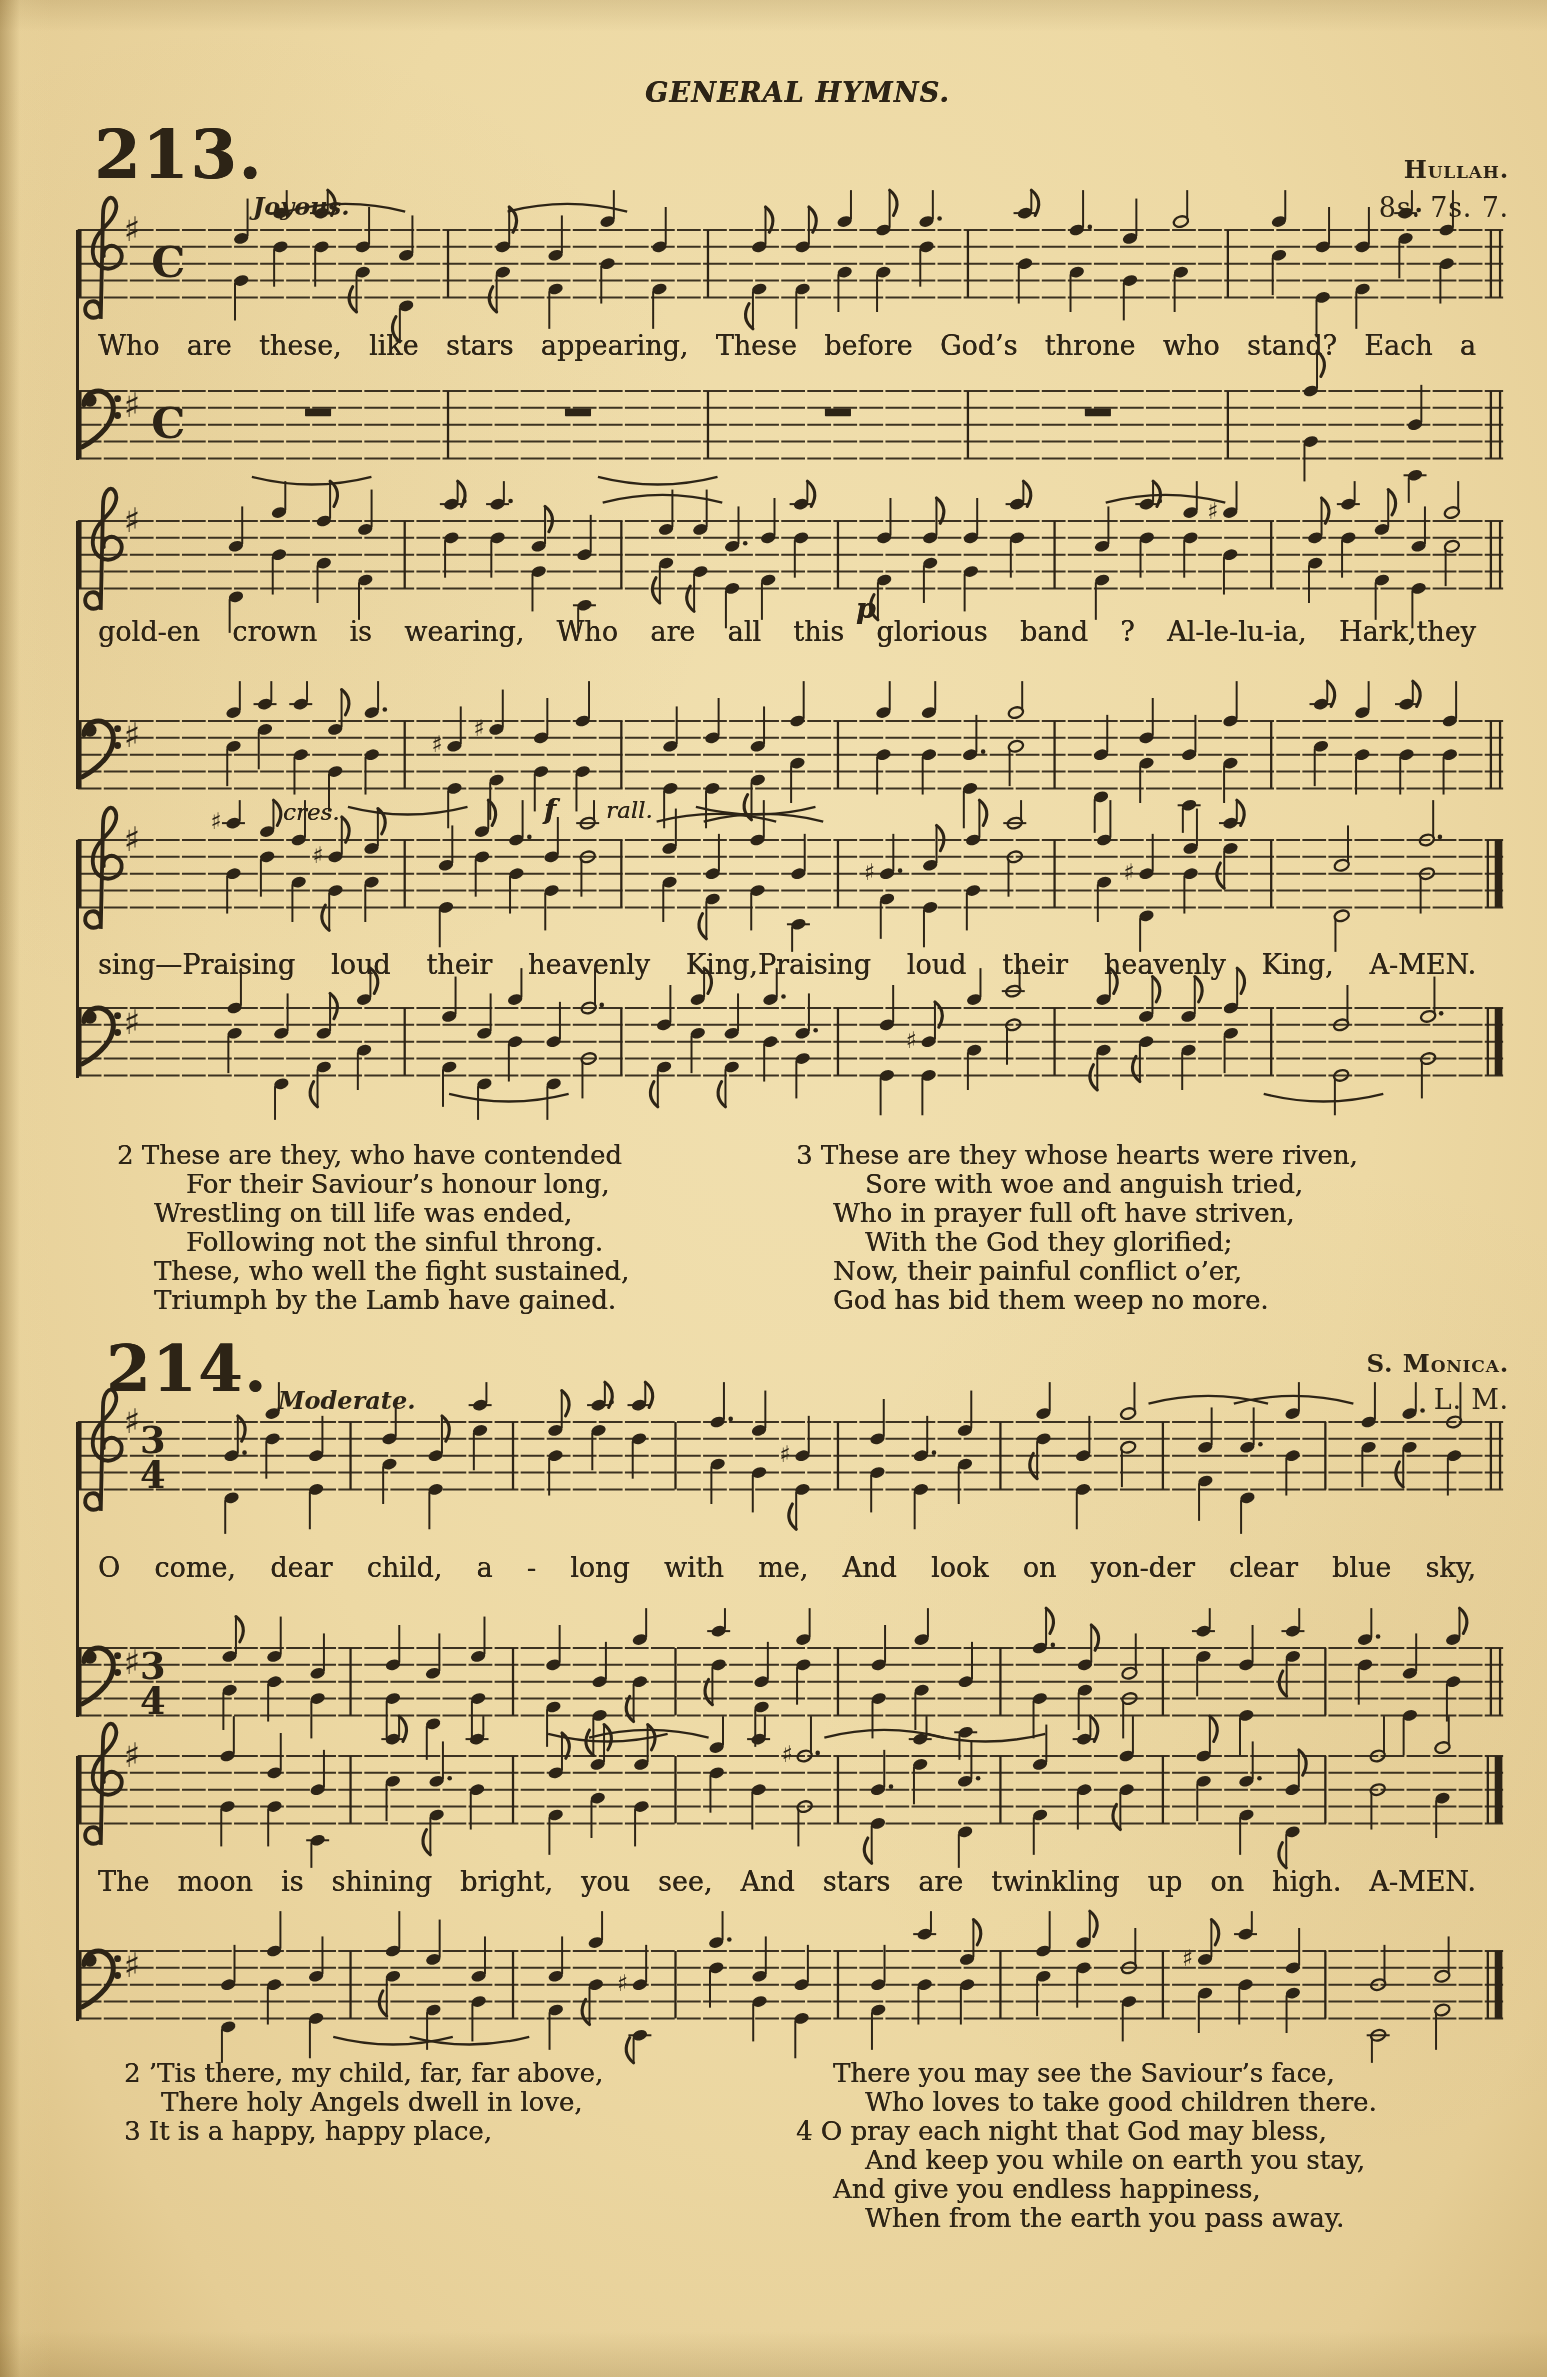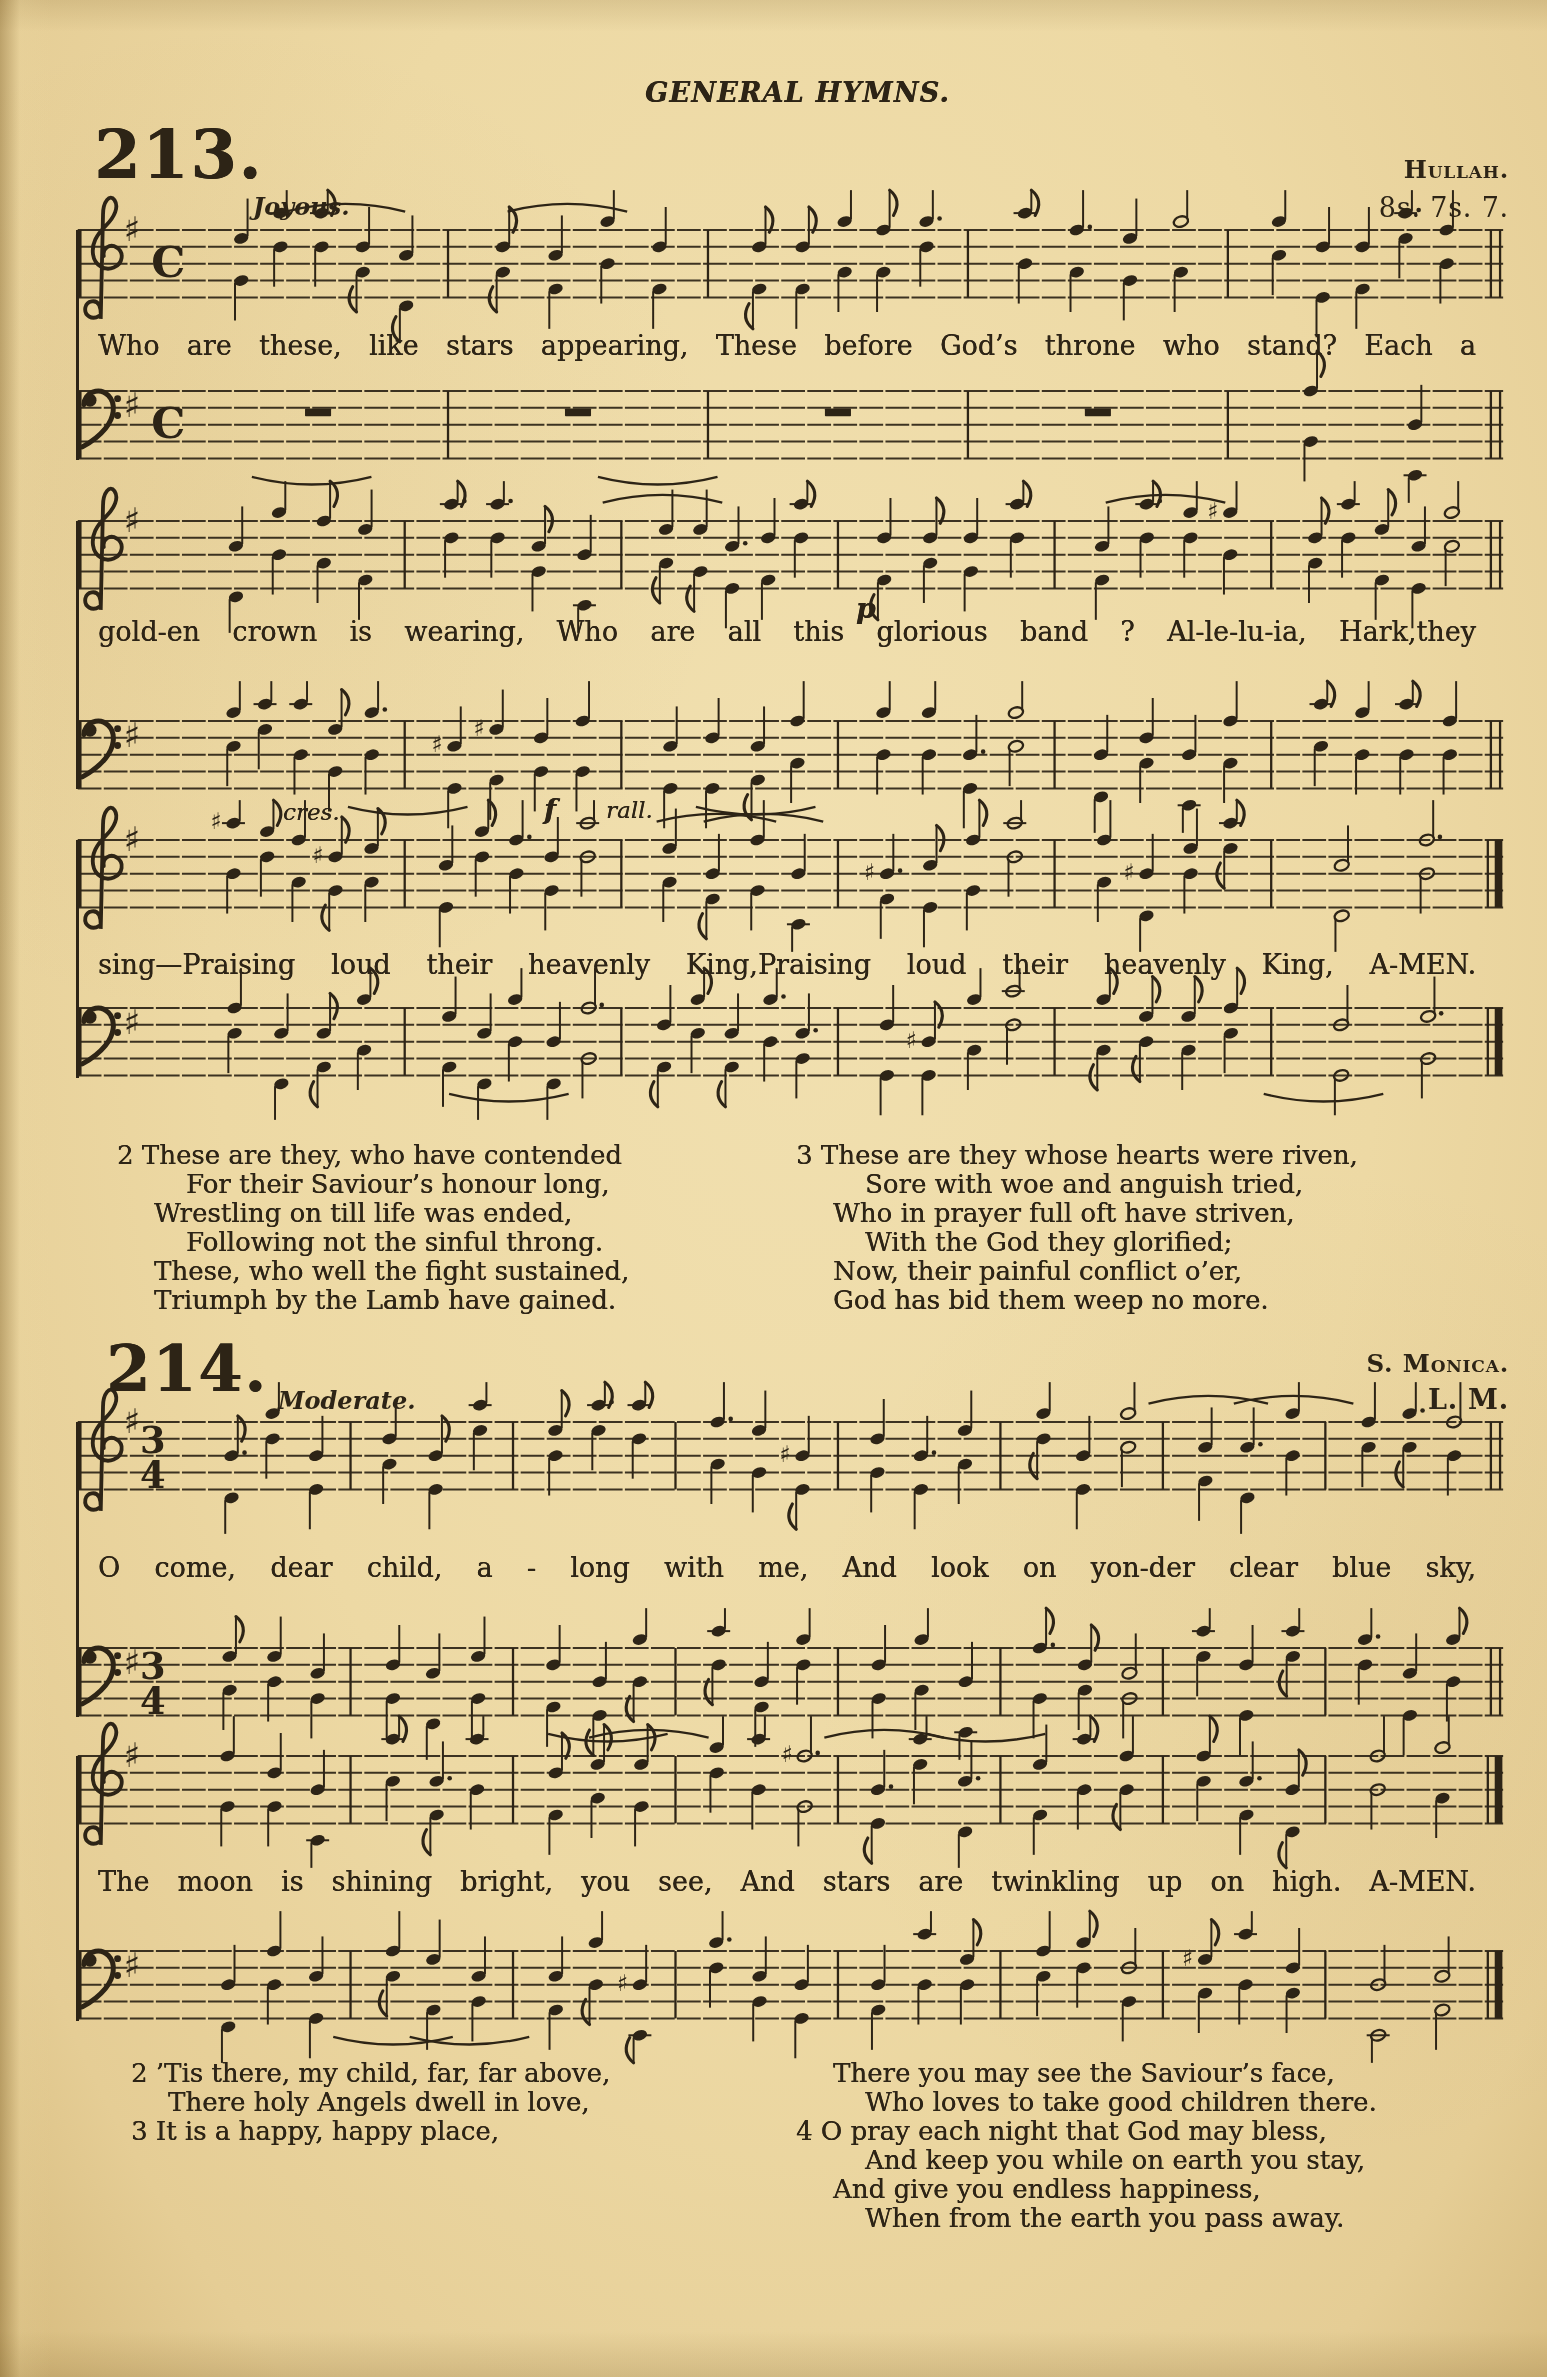--- a/index.html
+++ b/index.html
@@ -1381,21 +1381,21 @@
       <div class="vline i2">Sore with woe and anguish tried,</div>
       <div class="vline i1">Who in prayer full oft have striven,</div>
       <div class="vline i2">With the God they glorified;</div>
       <div class="vline i1">Now, their painful conflict o’er,</div>
       <div class="vline i1">God has bid them weep no more.</div>
     </div>
 
   <div class="abs hymn-number" style="left:106px;top:1331px;font-size:64px;">214.</div>
   <div class="abs credit-block" style="top:1349px;">
     <div class="composer">S. Monica.</div>
-    <div class="meter" style="margin-top:6.1px;font-weight:bold;">L. M.</div>
+    <div class="meter" style="margin-top:6.1px;">L. M.</div>
   </div>
   <div class="abs tempo" style="left:278px;top:1386px;">Moderate.</div>
 
   <div class="abs lyric" style="top:1552px;">
       <span>O</span>
       <span>come,</span>
       <span>dear</span>
       <span>child,</span>
       <span>a</span>
       <span>-</span>
@@ -1421,21 +1421,21 @@
       <span>And</span>
       <span>stars</span>
       <span>are</span>
       <span>twinkling</span>
       <span>up</span>
       <span>on</span>
       <span>high.</span>
       <span>A-MEN.</span>
     </div>
 
-  <div id="v214a" class="abs verse-col" style="left:131px;top:2059px;width:675px;">
+  <div id="v214a" class="abs verse-col" style="left:124px;top:2059px;width:675px;">
       <div class="vline">2 ’Tis there, my child, far, far above,</div>
       <div class="vline i1">There holy Angels dwell in love,</div>
       <div class="vline">3 It is a happy, happy place,</div>
     </div>
   <div id="v214b" class="abs verse-col" style="left:796px;top:2059px;width:744px;">
       <div class="vline i1">There you may see the Saviour’s face,</div>
       <div class="vline i2">Who loves to take good children there.</div>
       <div class="vline">4 O pray each night that God may bless,</div>
       <div class="vline i2">And keep you while on earth you stay,</div>
       <div class="vline i1">And give you endless happiness,</div>

